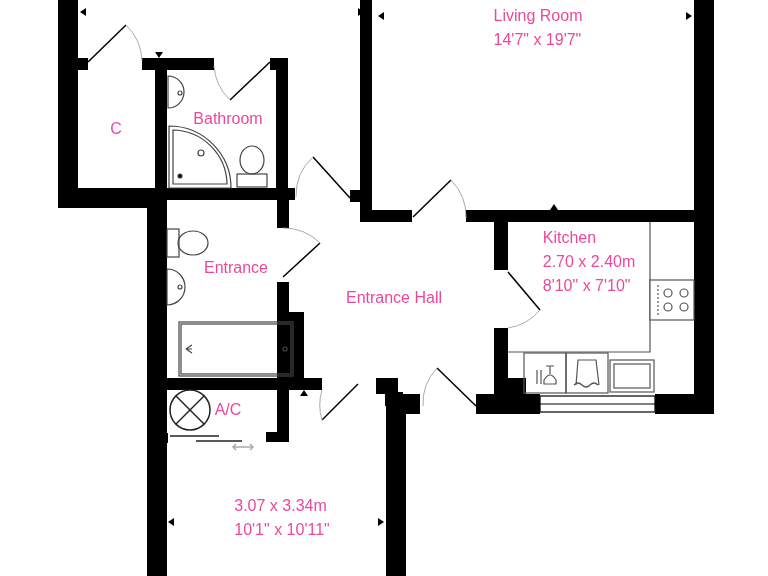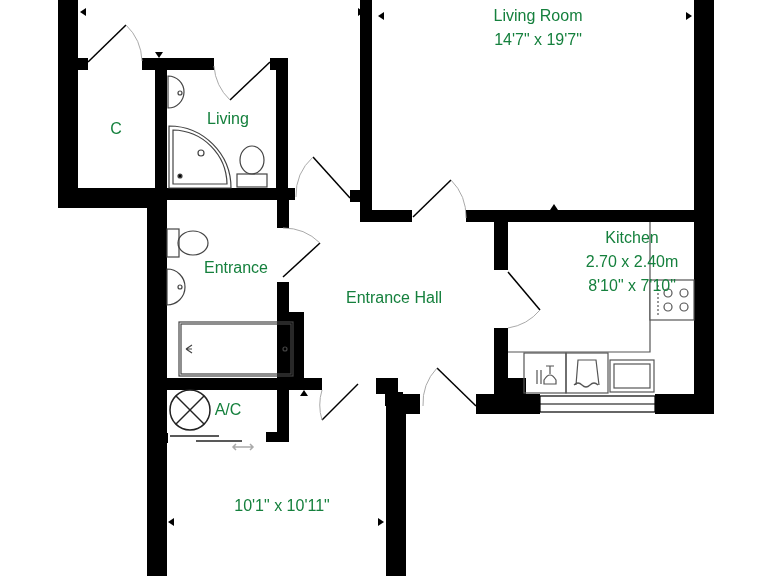--- a/index.html
+++ b/index.html
@@ -1,18 +1,18 @@
 <!DOCTYPE html>
 <html><head>
 <meta charset="utf-8">
 <style>
   html, body { margin:0; padding:0; background:#ffffff; }
   body { width:768px; height:576px; position:relative; overflow:hidden; font-family:"Liberation Sans", sans-serif; color:#222; }
   svg.plan { position:absolute; left:0; top:0; }
-  .label { position:absolute; text-align:center; font-size:16px; line-height:24px; color:#15803d; white-space:nowrap; transform:translateX(-50%); }
+  .label { position:absolute; font-size:16px; line-height:24px; color:#ec4899; white-space:nowrap; transform:translateX(-50%); }
 </style>
 </head>
 <body>
 
 <svg class="plan" width="768" height="576" viewBox="0 0 768 576">
   <g fill="#000">
 
     <rect x="58" y="0" width="20" height="208"></rect>
     <rect x="58" y="188" width="90" height="20"></rect>
 
@@ -153,36 +153,37 @@
 <div class="label" style="left:538px; top:4px;">
   <div>Living Room</div>
   <div>14'7" x 19'7"</div>
 </div>
 
 <div class="label" style="left:116px; top:117px;">
   <div>C</div>
 </div>
 
 <div class="label" style="left:228px; top:107px;">
-  <div>Living</div>
+  <div>Bathroom</div>
 </div>
 
 <div class="label" style="left:236px; top:256px;">
   <div>Entrance</div>
 </div>
 
 <div class="label" style="left:394px; top:286px;">
   <div>Entrance Hall</div>
 </div>
 
-<div class="label" style="left:589px; top:226px;margin-left:43px;">
+<div class="label" style="left:589px; top:226px;">
   <div>Kitchen</div>
   <div>2.70 x 2.40m</div>
   <div>8'10" x 7'10"</div>
 </div>
 
 <div class="label" style="left:228px; top:398px;">
   <div>A/C</div>
 </div>
 
 <div class="label" style="left:282px; top:494px;">
+  <div>3.07 x 3.34m</div>
   <div>10'1" x 10'11"</div>
 </div>
 
 </body></html>

